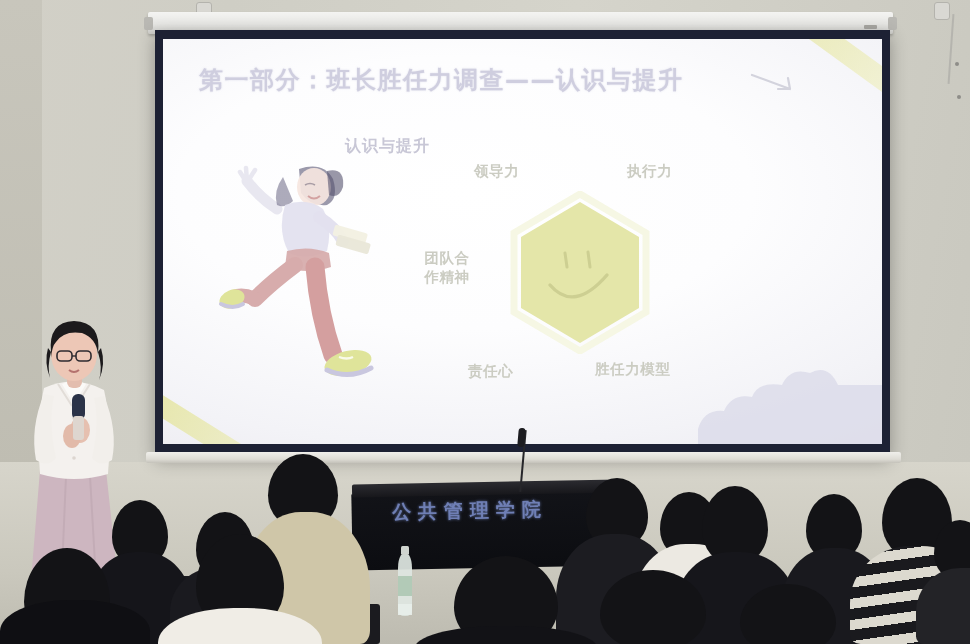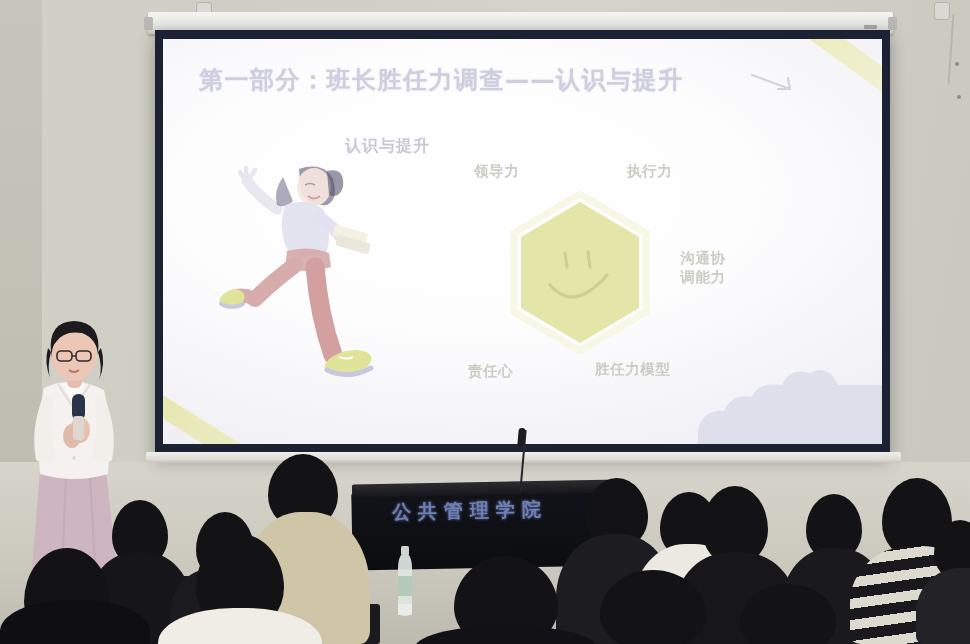--- a/index.html
+++ b/index.html
@@ -333,22 +333,22 @@
         <svg class="hex-fill" viewBox="0 0 140 163">
           <polygon points="70,11 129,46 129,117 70,152 11,117 11,46" fill="#e4e6a9"></polygon>
           <path d="M55 62 L57 76" stroke="#cdcf92" stroke-width="3" stroke-linecap="round"></path>
           <path d="M78 61 L80 76" stroke="#cdcf92" stroke-width="3" stroke-linecap="round"></path>
           <path d="M40 94 Q64 122 97 84" stroke="#cdcf92" stroke-width="3.4" fill="none" stroke-linecap="round"></path>
         </svg>
       </div>
 
       <div class="comp-label cl-leadership">领导力</div>
       <div class="comp-label cl-execution">执行力</div>
-      <div class="comp-label cl-communicate">沟通协
-调能力</div>
+      <div class="comp-label cl-teamwork">团队合
+作精神</div>
       <div class="comp-label cl-responsible">责任心</div>
       <div class="comp-label cl-innovation">胜任力模型</div>
 
     </div>
   </div>
   <div class="screen-bottom-bar"></div>
 
   <svg class="presenter" viewBox="0 0 120 326">
 
     <path d="M26 152 Q60 142 92 152 L108 300 Q60 318 14 300 Z" fill="#cdb6c0"></path>

